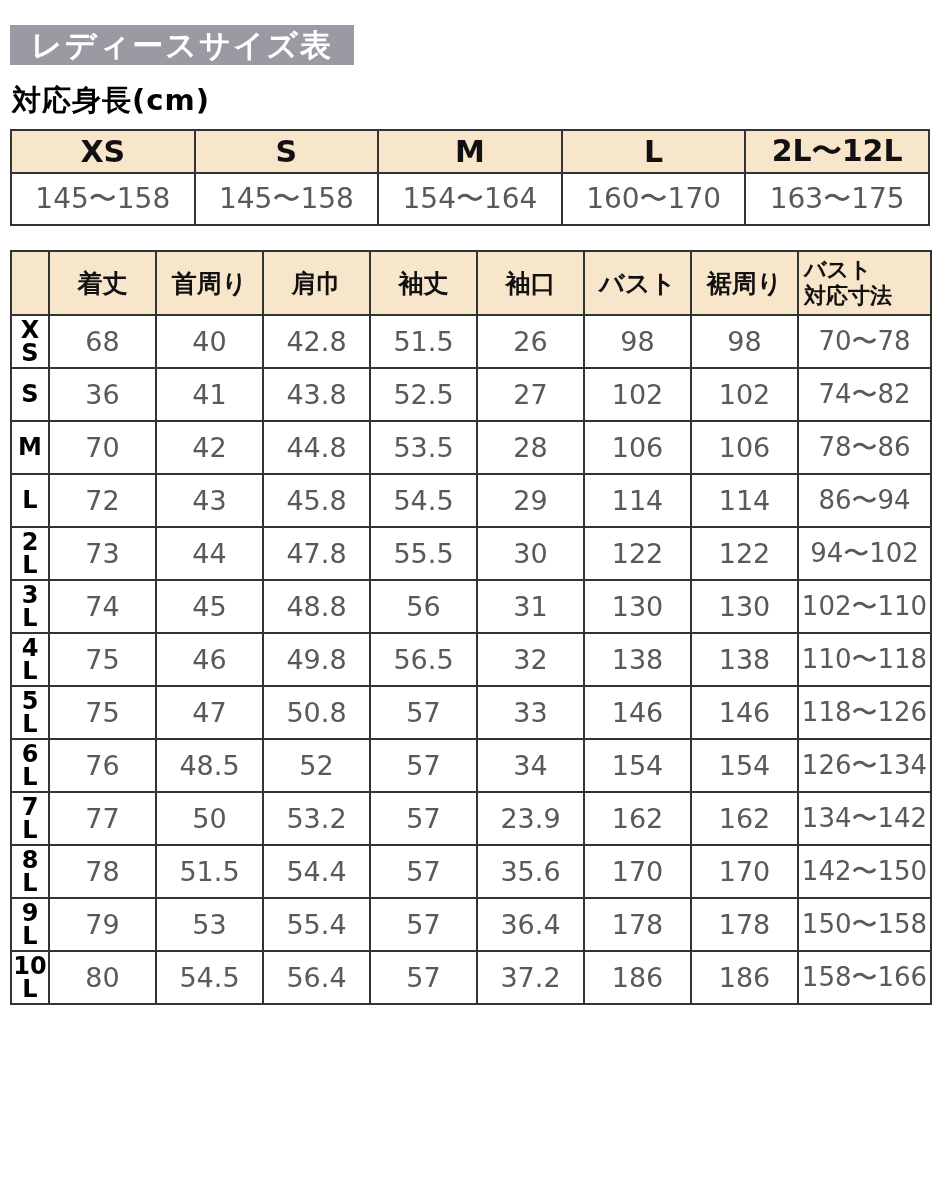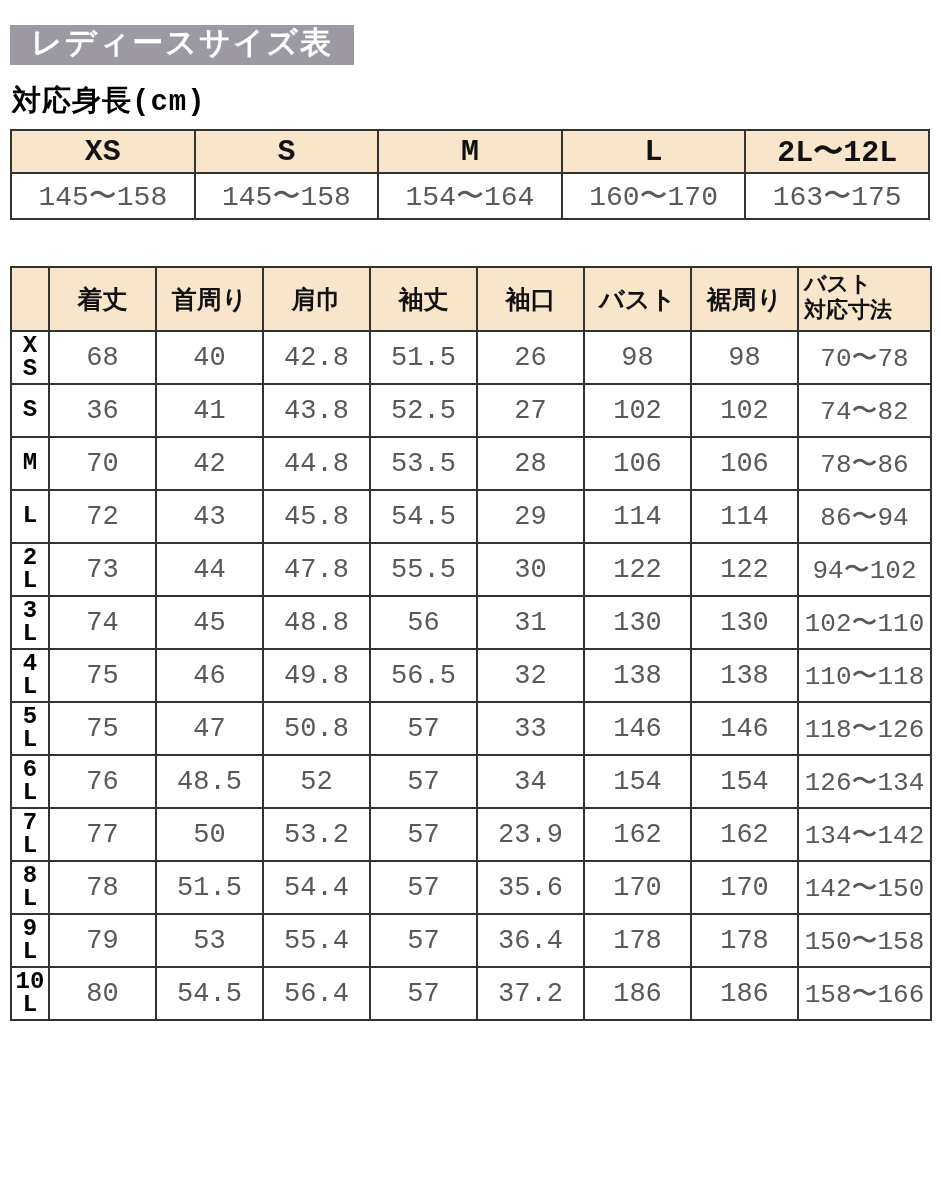--- a/index.html
+++ b/index.html
@@ -8,21 +8,21 @@
     --border:#333333;
     --val:#595959;
   }
   *{box-sizing:border-box;}
   html,body{margin:0;padding:0;background:#ffffff;}
   body{
     width:940px;height:1200px;
     font-family:"DejaVu Sans","Liberation Sans",sans-serif;
     overflow:hidden;
   }
-  .wrap{padding:25px 26px 0 10px;font-family:Liberation Mono, monospace;}
+  .wrap{padding:25px 26px 0 10px;}
   .title-bar{
     display:inline-block;
     background:var(--title-bg);
     color:#ffffff;
     font-weight:bold;
     font-size:31px;
     line-height:40px;
     height:40px;
     padding:0 21px;
     letter-spacing:2px;
@@ -50,24 +50,24 @@
   .height-table th{
     background:var(--header-bg);
     color:#111111;
     font-size:30px;
     font-weight:bold;
     height:36px;
   }
   .height-table td{
     color:var(--val);
     font-size:28px;
-    height:46px;
+    height:52px;
   }
   
-  .size-table{margin-top:46px;}
+  .size-table{margin-top:24px;}
   .size-table th{
     background:var(--header-bg);
     color:#111111;
     font-size:25px;
     font-weight:bold;
     height:64px;
   }
   .size-table th.bust-header{
     font-size:22px;
     text-align:left;

